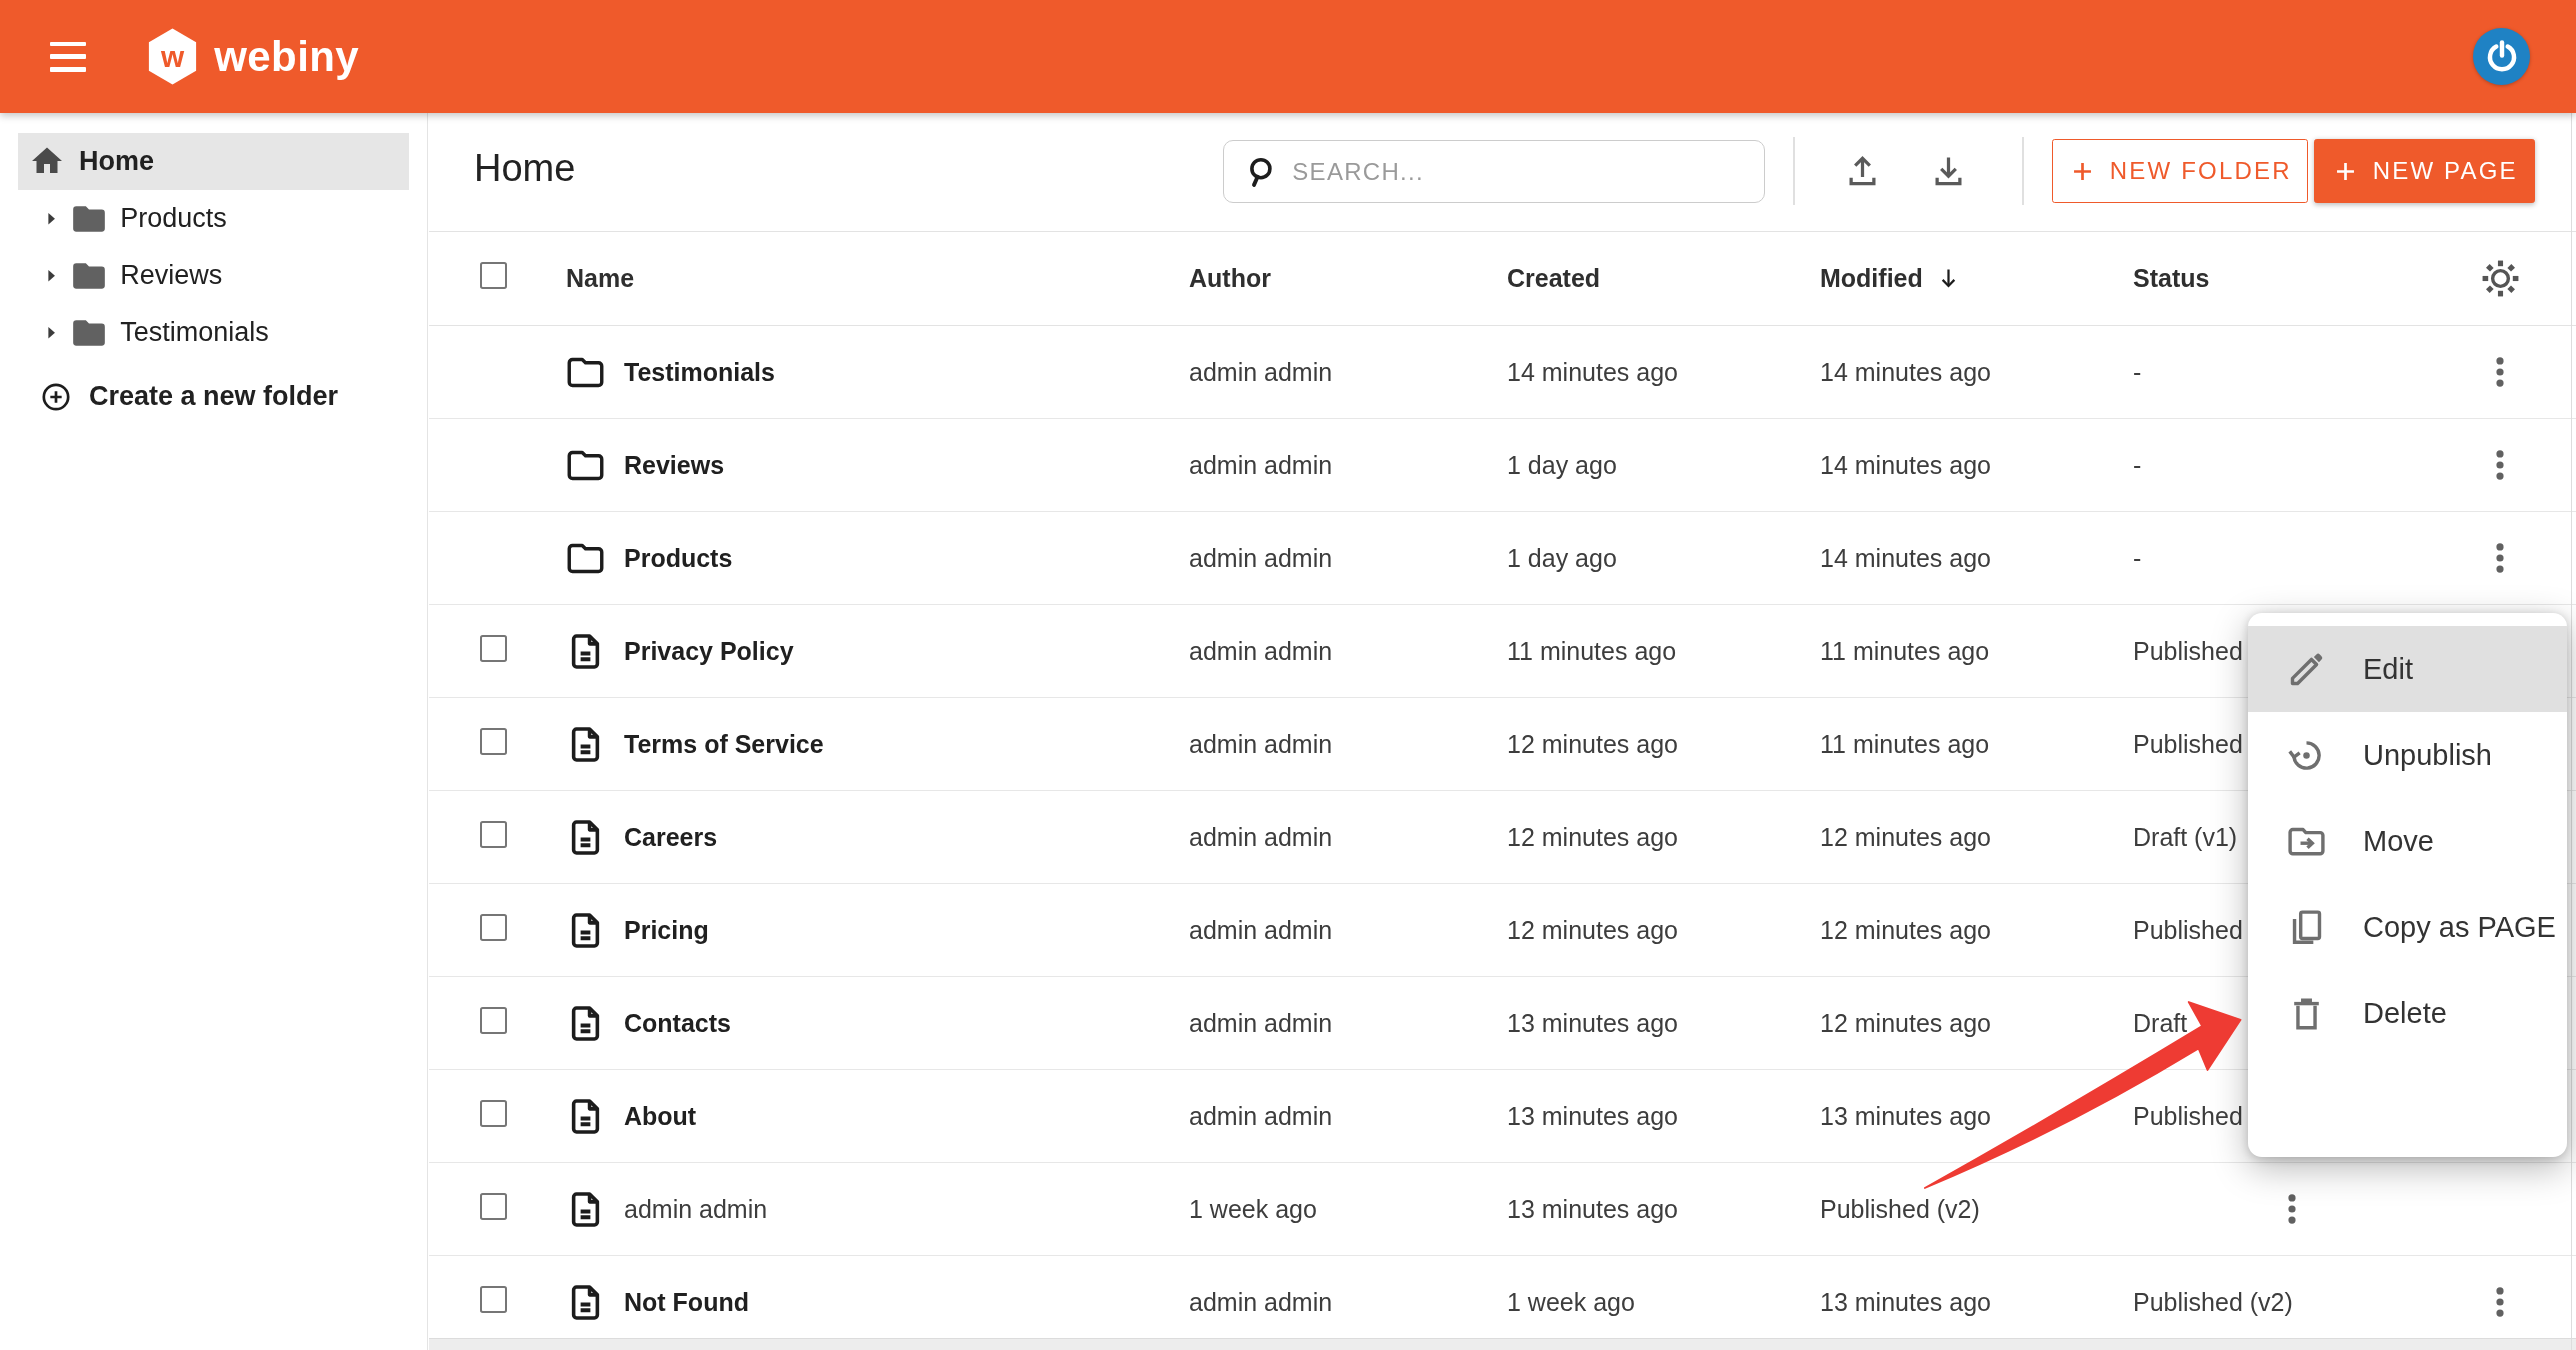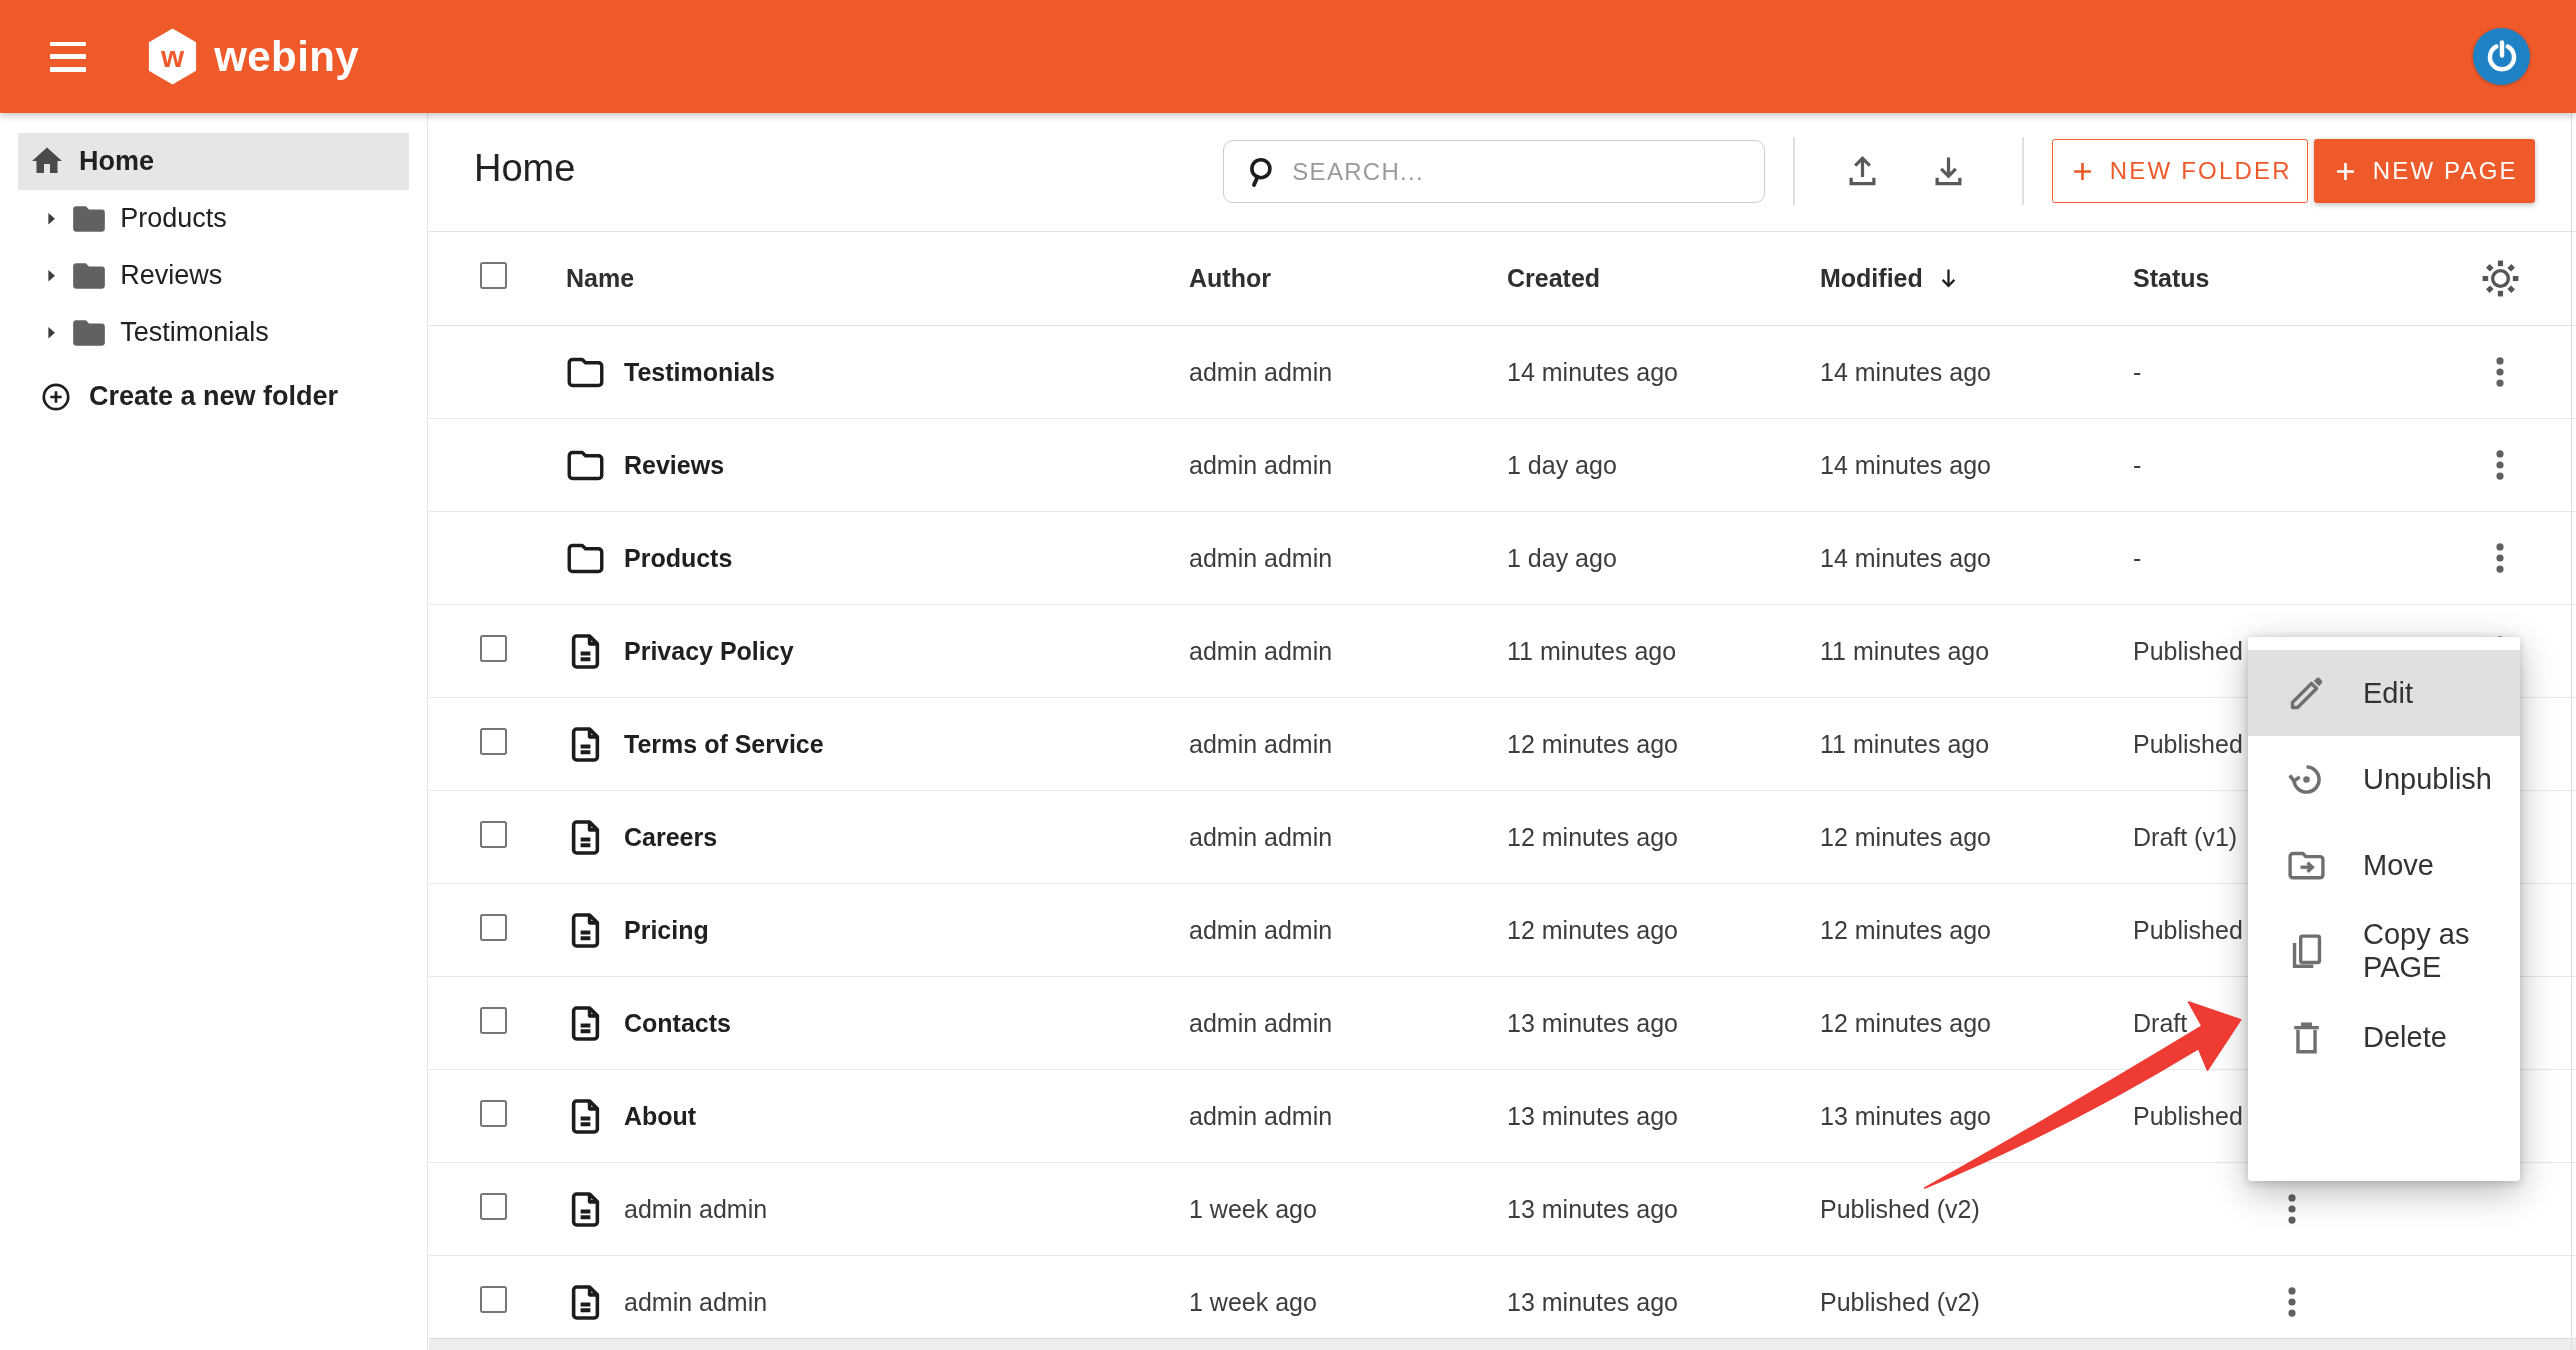--- a/index.html
+++ b/index.html
@@ -82,22 +82,22 @@
         align-items:center;height:93px;border-bottom:1.8px solid var(--line);font-size:25px;color:var(--body-ink);}
   .cell-icon .ic{width:39px;height:39px;color:#1c1c1c;}
   .cell-name{font-weight:bold;color:#202020;}
   .cell-kebab{display:flex;justify-content:center;}
   .cell-kebab .ic{width:36px;height:36px;color:#616161;cursor:pointer;}
 
   .bottom-strip{position:absolute;left:0;right:0;bottom:0;height:13.4px;background:#ededed;border-top:0.9px solid #dcdcdc;z-index:6;}
   .right-line{position:absolute;right:3.6px;top:0;bottom:0;width:1.8px;background:#ddd;z-index:7;}
 
   
-  .context-menu{position:absolute;left:2248px;top:613px;width:272px;height:544px;background:#fff;border-radius:3px;
-                box-shadow:0 10.7px 36px rgba(0,0,0,.28),0 1.8px 9px rgba(0,0,0,.16);z-index:40;padding-top:13.4px;overflow:hidden;margin-top:24px;}
+  .context-menu{position:absolute;left:2248px;top:613px;width:319px;height:544px;background:#fff;border-radius:14px;
+                box-shadow:0 10.7px 36px rgba(0,0,0,.28),0 1.8px 9px rgba(0,0,0,.16);z-index:40;padding-top:13.4px;overflow:hidden;}
   .menu-item{height:86px;display:flex;align-items:center;padding-left:38px;gap:36px;font-size:29px;color:#333;cursor:pointer;}
   .menu-item.highlight{background:#e0e0e0;}
   .menu-item .ic{width:41px;height:41px;color:#6f6f6f;flex:0 0 auto;}
 
   
   .arrow-overlay{position:absolute;left:0;top:0;width:2576px;height:1351px;z-index:45;pointer-events:none;}
 </style>
 </head>
 <body>
 
@@ -508,20 +508,21 @@
         </div>
     <div></div>
   </div>
 
   <div class="trow">
     <div></div>
     <div><span class="checkbox"></span></div>
     <div class="cell-icon"><svg class="ic" viewBox="0 0 44 44" width="39" height="39">
             <use href="#i-page"></use>
           </svg></div>
+    <div class="cell-name">Not Found</div>
     <div class="cell-author">admin admin</div>
     <div class="cell-created">1 week ago</div>
     <div class="cell-modified">13 minutes ago</div>
     <div class="cell-status">Published (v2)</div>
     <div class="cell-kebab">
           <svg class="ic" viewBox="0 0 40 40" width="36" height="36">
             <use href="#i-kebab"></use>
           </svg>
         </div>
     <div></div>

